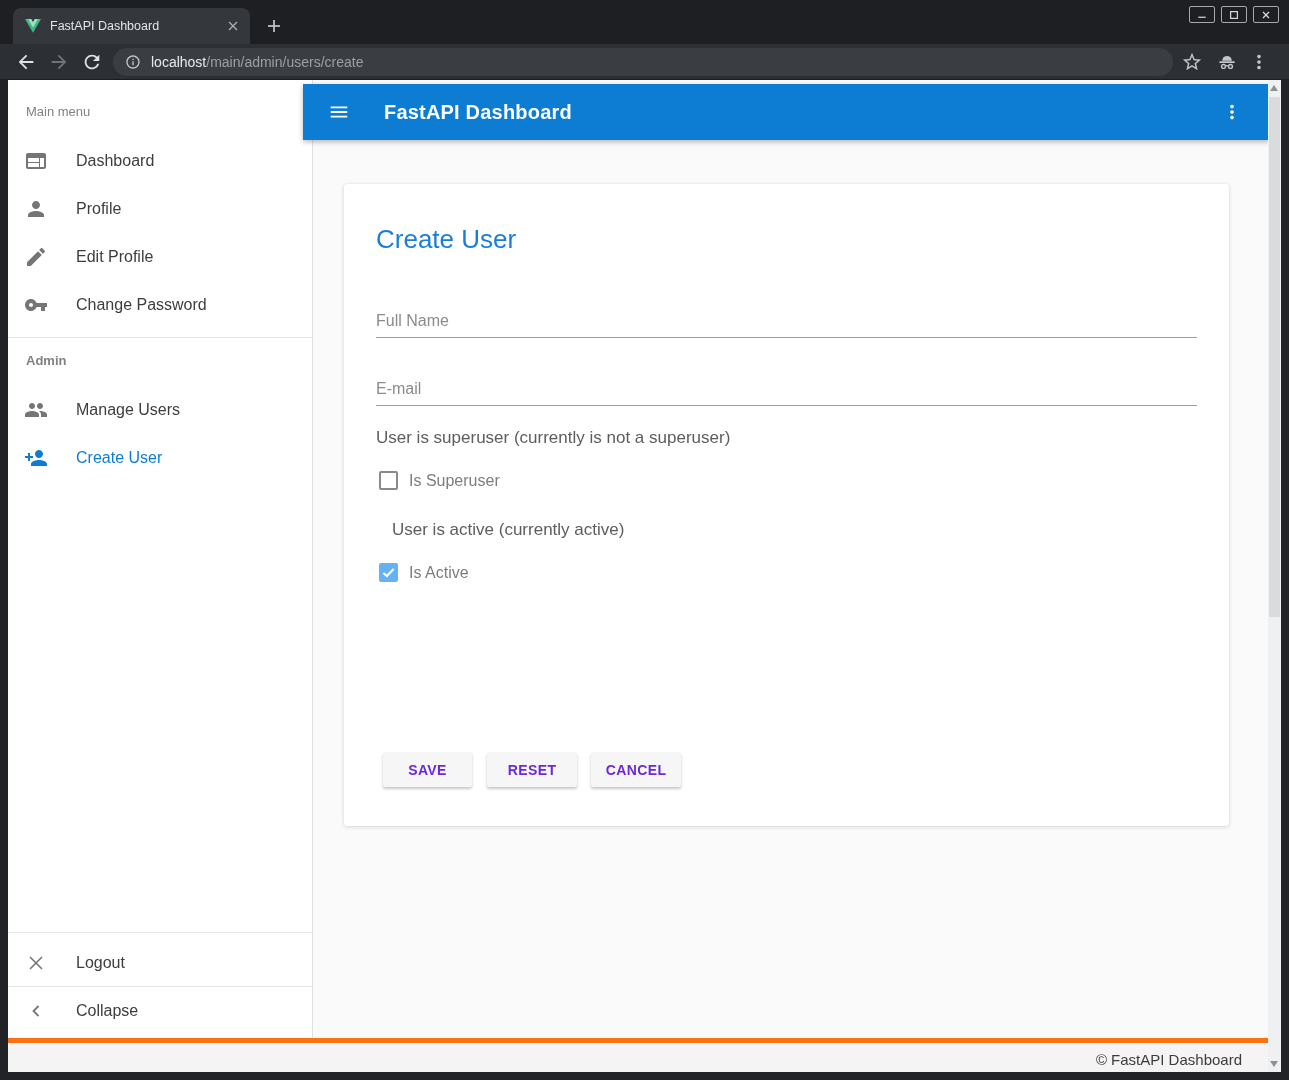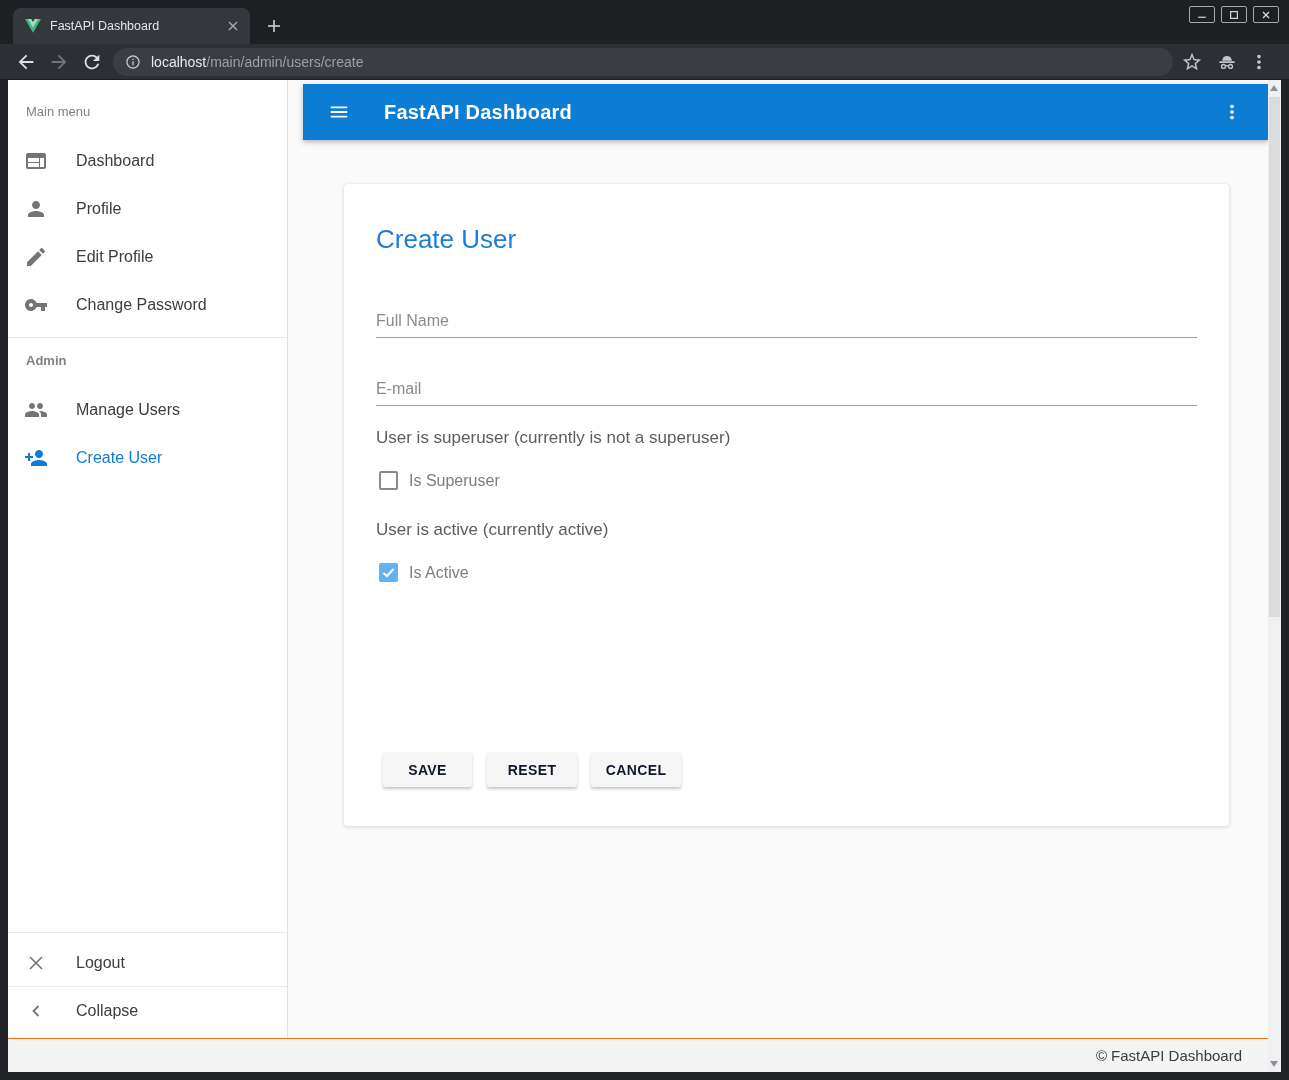--- a/index.html
+++ b/index.html
@@ -50,21 +50,21 @@
   .tool-right-icon { position:absolute; top:7px; width:22px; height:22px; color:#c3c6c9; }
   .icon-star { left:1181px; }
   .icon-incog { left:1216px; }
   .icon-kebab { left:1248px; }
 
   
   .page { position:absolute; left:8px; top:80px; width:1273px; height:992px; background:#fafafa; }
 
   
   .sidebar {
-    position:absolute; left:0; top:0; width:280px; height:958px;
+    position:absolute; left:0; top:0; width:305px; height:958px;
     background:#ffffff; border-right:1px solid #e1e1e1;padding-left:34px;
   }
   .side-header { position:absolute; left:18px; font-size:13px; color:#7f8182; }
   .side-header-main { top:24px; }
   .side-header-admin { top:273px;font-weight:bold; }
   .side-item { position:absolute; left:0; width:100%; height:48px; cursor:pointer; }
   .side-item .s-icon { position:absolute; left:16px; top:12px; width:24px; height:24px; color:#757575; }
   .side-item .s-label { position:absolute; left:68px; top:0; line-height:48px; font-size:16px; color:#3d3d3d; }
   .side-item.active .s-icon { color:#0d7cd3; }
   .side-item.active .s-label { color:#0d7cd3; }
@@ -94,44 +94,44 @@
     border:none; border-bottom:1px solid #9b9b9b; background:transparent;
     font-family:"Liberation Sans", sans-serif; font-size:16px; color:#212121; outline:none;
   }
   .text-field::placeholder { color:#8b8b8b; opacity:1; }
   .tf-fullname { top:120px; }
   .tf-email { top:188px; }
   .tf-setpwd { top:440px; }
   .tf-confirmpwd { top:508px; }
   .form-note { position:absolute; left:32px; font-size:17px; color:#5d5d5d; }
   .note-superuser { top:244px; }
-  .note-active { top:336px; }
+  .note-active { top:336px;margin-left:16px; }
   .cb-row { position:absolute; left:35px; height:20px; cursor:pointer; }
   .cb-row-superuser { top:287px; }
   .cb-row-active { top:379px; }
   .cb-box {
     position:absolute; left:0; top:0; width:19px; height:19px; border-radius:2px;
   }
   .cb-unchecked { border:2px solid #8a8a8a; background:#ffffff; }
   .cb-checked { background:#64b2f1; }
   .cb-label { position:absolute; left:30px; top:0; line-height:19px; font-size:16px; color:#7d7d7d; white-space:nowrap; }
   .btn {
     position:absolute; top:568px; height:35px; border:none; border-radius:2px;
     background:#f6f6f7; box-shadow:0 2px 3px rgba(0,0,0,0.22);
     font-family:"Liberation Sans", sans-serif; font-size:14px; font-weight:bold;
-    letter-spacing:0.4px; color:#0f172a; cursor:pointer;
+    letter-spacing:0.4px; color:#6d28d9; cursor:pointer;
   }
   .btn-save { left:39px; width:89px; }
   .btn-reset { left:143px; width:90px; }
   .btn-cancel { left:247px; width:90px; }
 
   
   .page-footer {
     position:absolute; left:0; top:958px; width:1260px; height:34px;
-    background:#f4f4f5; border-top:1px solid #f97316;
+    background:#f4f4f5; border-top:5px solid #f97316;
   }
   .copyright {
     position:absolute; right:26px; top:0; height:33px; line-height:33px;
     font-size:15px; color:#3c3c3c;
   }
 
   
   .scrollbar { position:absolute; left:1260px; top:0; width:13px; height:992px; background:#eff0f2; }
   .sb-arrow-up {
     position:absolute; left:2px; top:5px; width:0; height:0;

